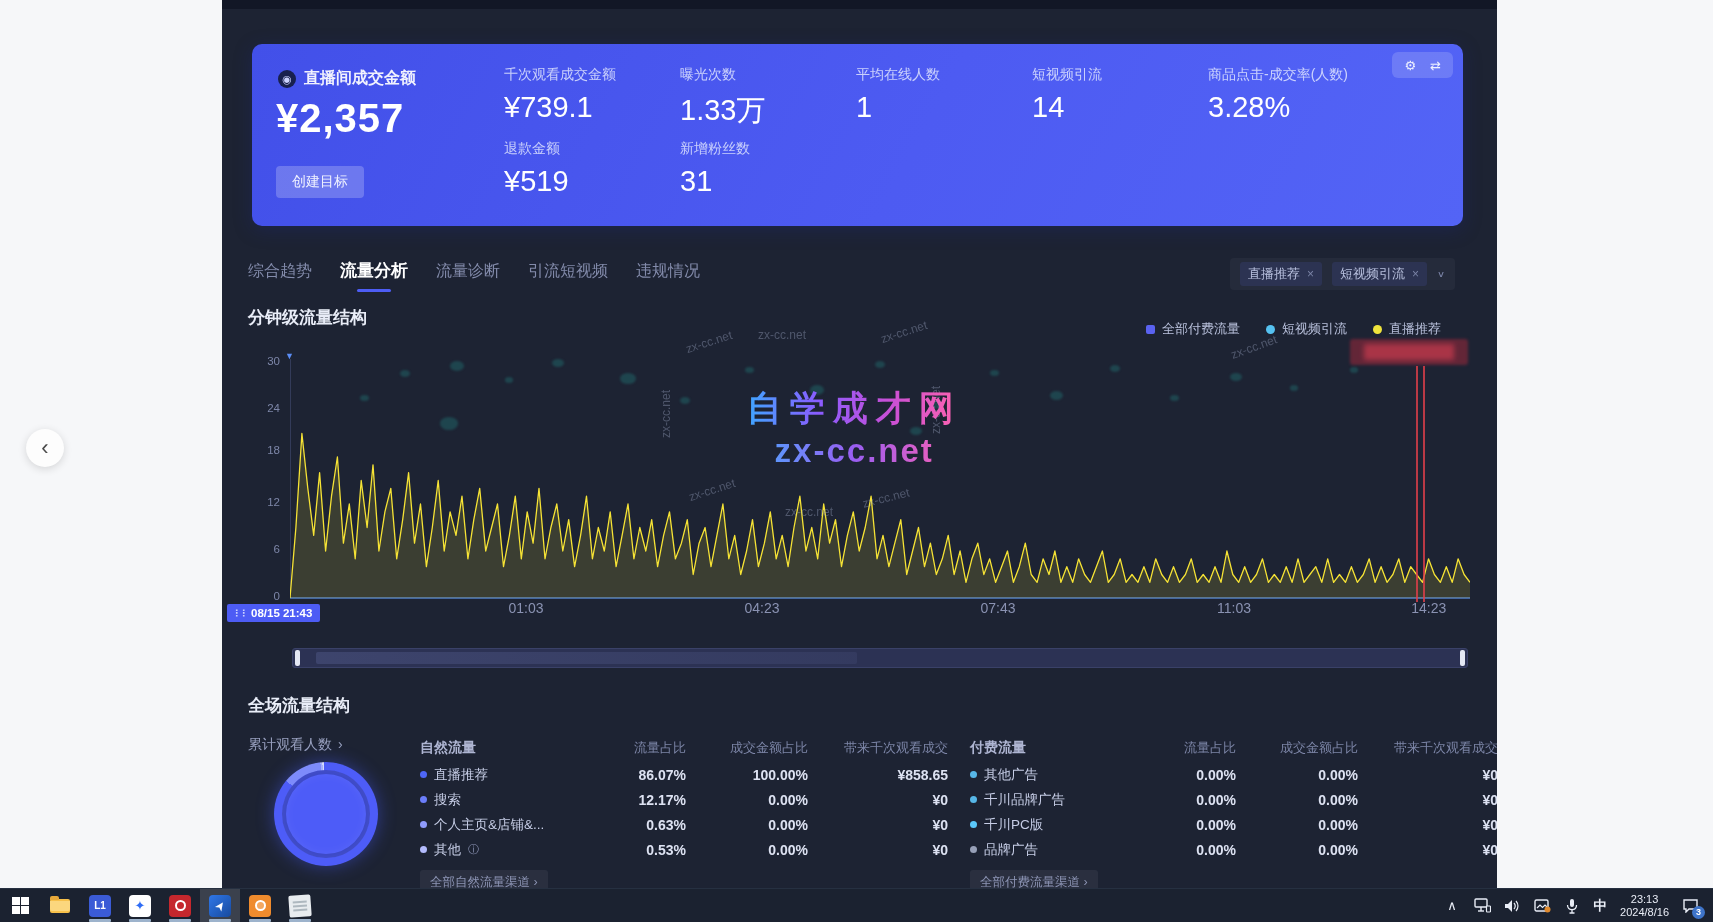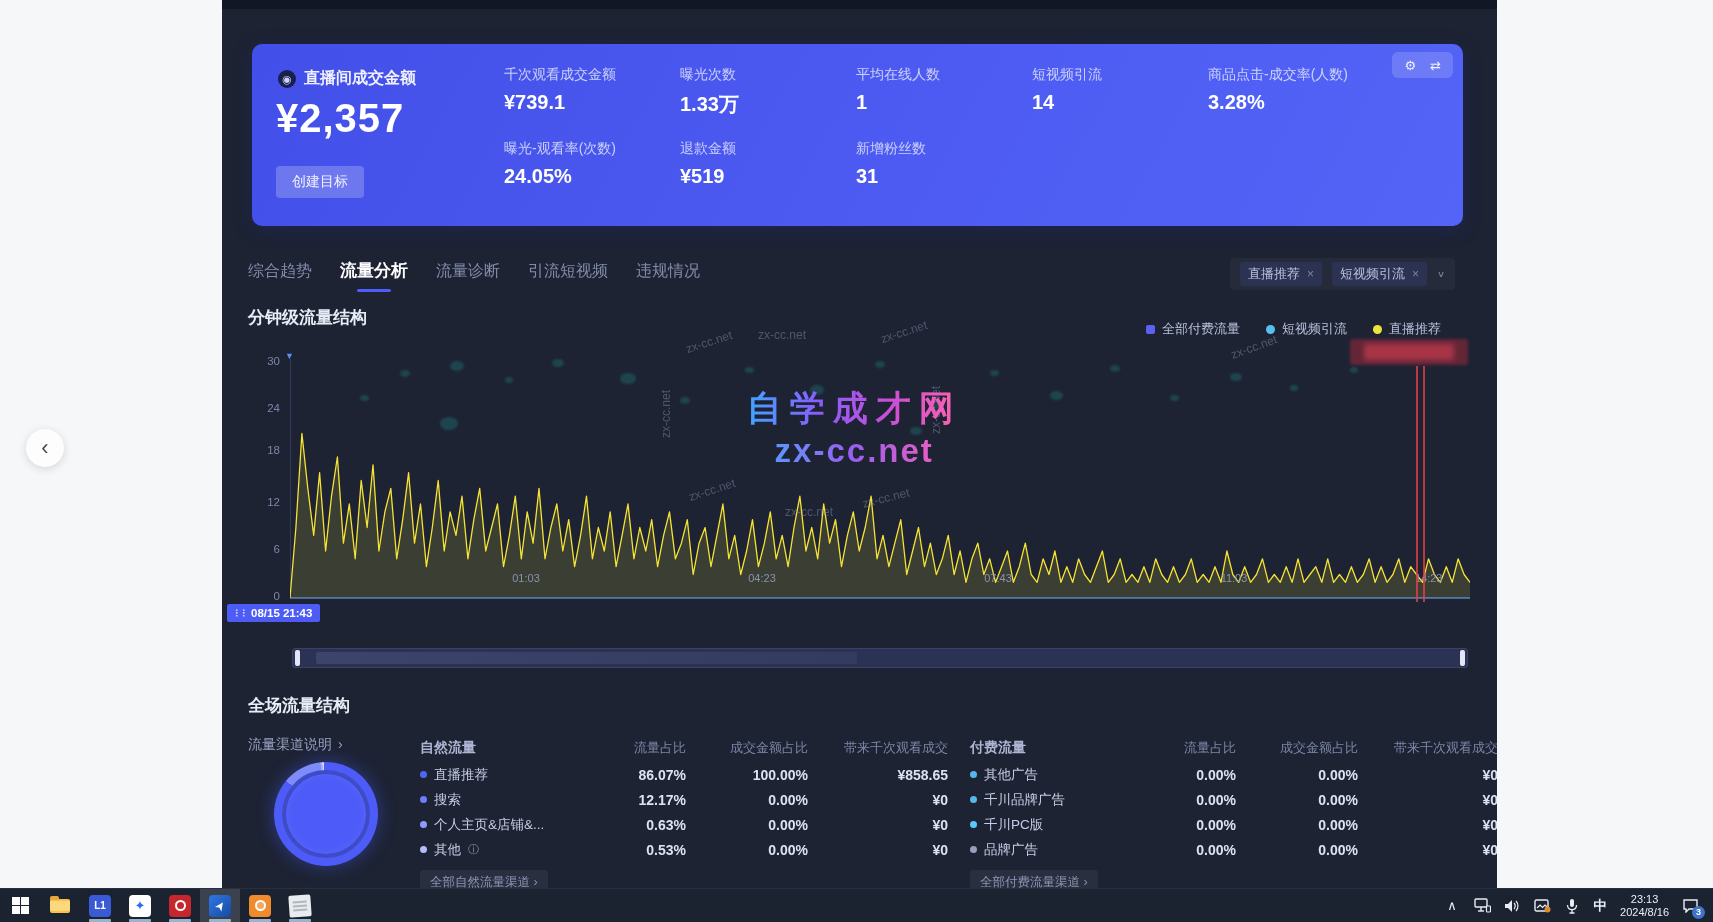--- a/index.html
+++ b/index.html
@@ -21,21 +21,21 @@
   .hero-title-row{position:absolute;left:26px;top:24px;display:flex;align-items:center;gap:8px;
     color:rgba(255,255,255,.92);font-size:16px;font-weight:700;}
   .hero-ic{display:inline-block;width:18px;height:18px;border-radius:50%;background:#18204e;color:#cdd4ff;
     font-size:11px;line-height:18px;text-align:center;}
   .hero-value{position:absolute;left:24px;top:52px;color:#fff;font-size:40px;font-weight:800;letter-spacing:1px;}
   .goal-btn{position:absolute;left:24px;top:122px;border:none;border-radius:4px;background:rgba(255,255,255,.22);
     color:#f0f2ff;font-size:14px;padding:7px 16px;cursor:pointer;}
   .hero-metrics{position:absolute;left:252px;top:22px;width:880px;display:grid;
     grid-template-columns:repeat(5,1fr);grid-template-rows:70px 70px;row-gap:4px;}
   .hm-label{color:rgba(233,238,255,.8);font-size:14px;margin-bottom:7px;}
-  .hm-value{color:#fff;font-size:20px;font-weight:700;}
+  .hm-value{color:#fff;font-size:29px;font-weight:400;}
   .hero-controls{position:absolute;right:10px;top:8px;height:26px;border-radius:6px;background:rgba(255,255,255,.16);
     display:flex;align-items:center;gap:14px;padding:0 12px;color:#eef1ff;font-size:13px;}
   .hero-controls span{cursor:pointer;}
 
   
   .tabs{position:absolute;left:26px;top:258px;display:flex;gap:28px;align-items:flex-end;height:34px;}
   .tab{color:#838bab;font-size:16px;padding-bottom:10px;cursor:pointer;position:relative;white-space:nowrap;}
   .tab.active{color:#fff;font-size:17px;font-weight:800;}
   .tab.active::after{content:"";position:absolute;left:50%;transform:translateX(-50%);bottom:0;width:34px;height:3px;
     border-radius:2px;background:#4d5df5;}
@@ -57,21 +57,21 @@
   .legend{position:absolute;right:56px;top:320px;display:flex;gap:26px;align-items:center;}
   .lg-item{display:flex;align-items:center;gap:7px;color:#b9c1dc;font-size:13px;cursor:pointer;}
   .lg-dot{width:9px;height:9px;display:inline-block;}
   .lg-dot.circle{border-radius:50%;}
   .lg-dot.square{border-radius:2px;}
 
   
   .chart{position:absolute;left:68px;top:355px;width:1180px;height:250px;}
   .axis-caret{position:absolute;left:-5px;top:-4px;color:#5b8df5;font-size:9px;}
   .ytick{position:absolute;width:34px;text-align:right;color:#7d86a8;font-size:11.5px;}
-  .xtick{position:absolute;top:572px;transform:translateX(-50%);color:#8a92b2;font-size:11px;white-space:nowrap;}
+  .xtick{position:absolute;top:600px;transform:translateX(-50%);color:#8a92b2;font-size:14px;white-space:nowrap;}
   .axis-pointer{position:absolute;left:5px;top:604px;background:#4d5cf5;border-radius:2px;color:#fff;
     font-size:11.5px;font-weight:700;padding:3px 8px 3px 5px;display:flex;align-items:center;gap:5px;cursor:grab;z-index:3;}
   .axis-pointer .dh{font-size:9px;letter-spacing:-2px;color:#c9d1ff;}
   .wm-big{position:absolute;left:50%;top:30px;transform:translateX(-62%);text-align:center;z-index:2;pointer-events:none;}
   .wm-cn{font-size:35px;font-weight:800;letter-spacing:8px;
     background:linear-gradient(90deg,#3fa6ff,#8a5cff,#c94fd6,#ff63ae);-webkit-background-clip:text;background-clip:text;color:transparent;}
   .wm-en{font-size:33px;font-weight:700;letter-spacing:2px;
     background:linear-gradient(90deg,#49a8ff,#9a5ef2,#ff5fb0);-webkit-background-clip:text;background-clip:text;color:transparent;}
   .wm-s{position:absolute;color:rgba(160,170,200,.38);font-size:12px;pointer-events:none;white-space:nowrap;}
   .smudge{position:absolute;background:rgba(34,116,116,.42);filter:blur(1px);pointer-events:none;}
@@ -172,24 +172,20 @@
         </div>
         <div class="hm-cell">
           <div class="hm-label">短视频引流</div>
           <div class="hm-value">14</div>
         </div>
         <div class="hm-cell">
           <div class="hm-label">商品点击-成交率(人数)</div>
           <div class="hm-value">3.28%</div>
         </div>
         <div class="hm-cell">
-          <div class="hm-label">曝光-观看率(次数)</div>
-          <div class="hm-value">24.05%</div>
-        </div>
-        <div class="hm-cell">
           <div class="hm-label">退款金额</div>
           <div class="hm-value">¥519</div>
         </div>
         <div class="hm-cell">
           <div class="hm-label">新增粉丝数</div>
           <div class="hm-value">31</div>
         </div>
       </div>
     <div class="hero-controls">
       <span>⚙</span>
@@ -275,21 +271,21 @@
       <div class="ytick" style="left: 24px; top: 355px;">30</div>
     </div>
 
   <div class="zoombar">
     <div class="zoom-handle left"></div>
     <div class="zoom-handle right"></div>
   </div>
 
   <h2 class="sec-title t2">全场流量结构</h2>
   <a class="help-link">
-    <span>流量渠道说明</span>
+    <span>累计观看人数</span>
     <span>›</span>
   </a>
   <div class="donut" id="donut" style="background: conic-gradient(rgb(77, 92, 248) 0deg, rgb(77, 92, 248) 309.85deg, rgb(125, 139, 251) 309.852deg, rgb(125, 139, 251) 353.66deg, rgb(166, 176, 253) 353.664deg, rgb(166, 176, 253) 355.93deg, rgb(212, 218, 255) 355.932deg, rgb(212, 218, 255) 357.84deg, rgb(77, 92, 248) 357.84deg, rgb(77, 92, 248) 360deg);">
     <div class="donut-in"></div>
   </div>
   <div class="ttable" id="table-natural" style="left:198px">
       <div class="trow thead">
         <span class="th-name">自然流量</span>
         <span class="th">流量占比</span>
         <span class="th">成交金额占比</span>

